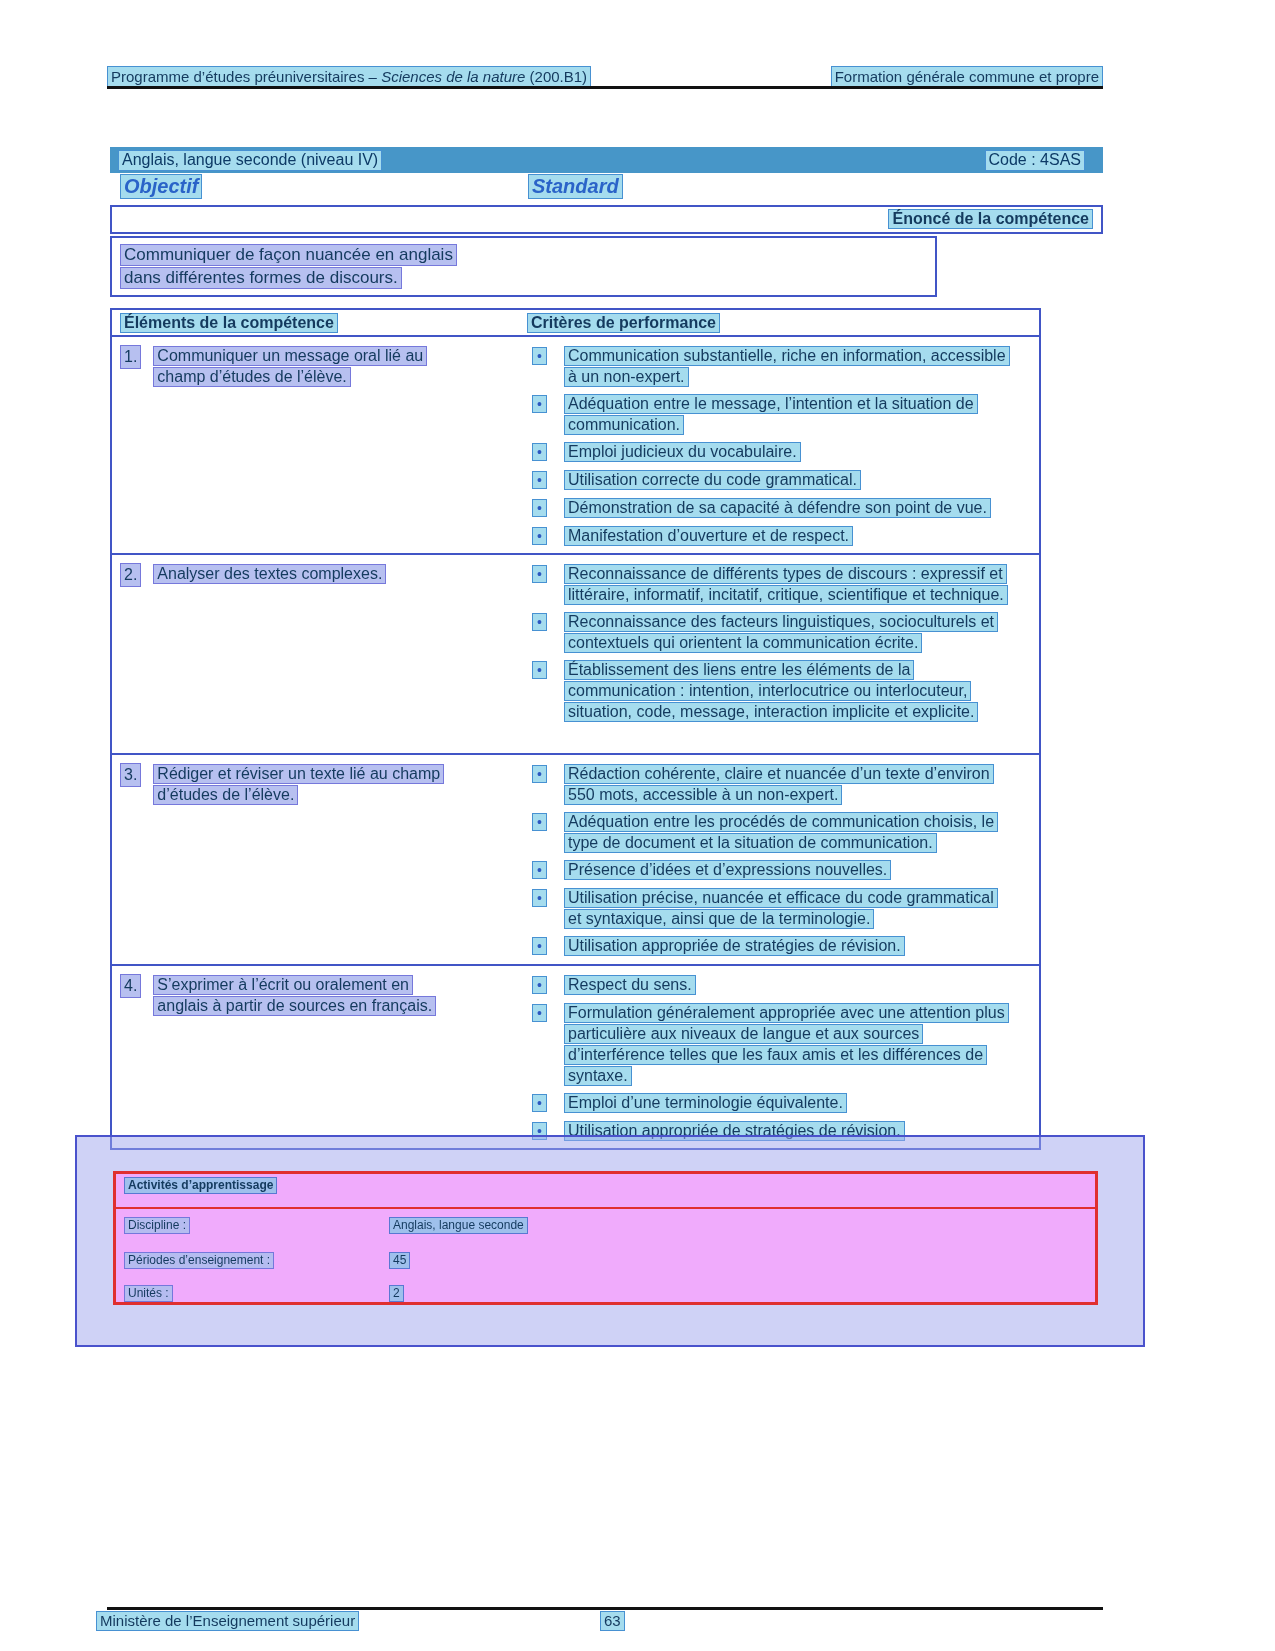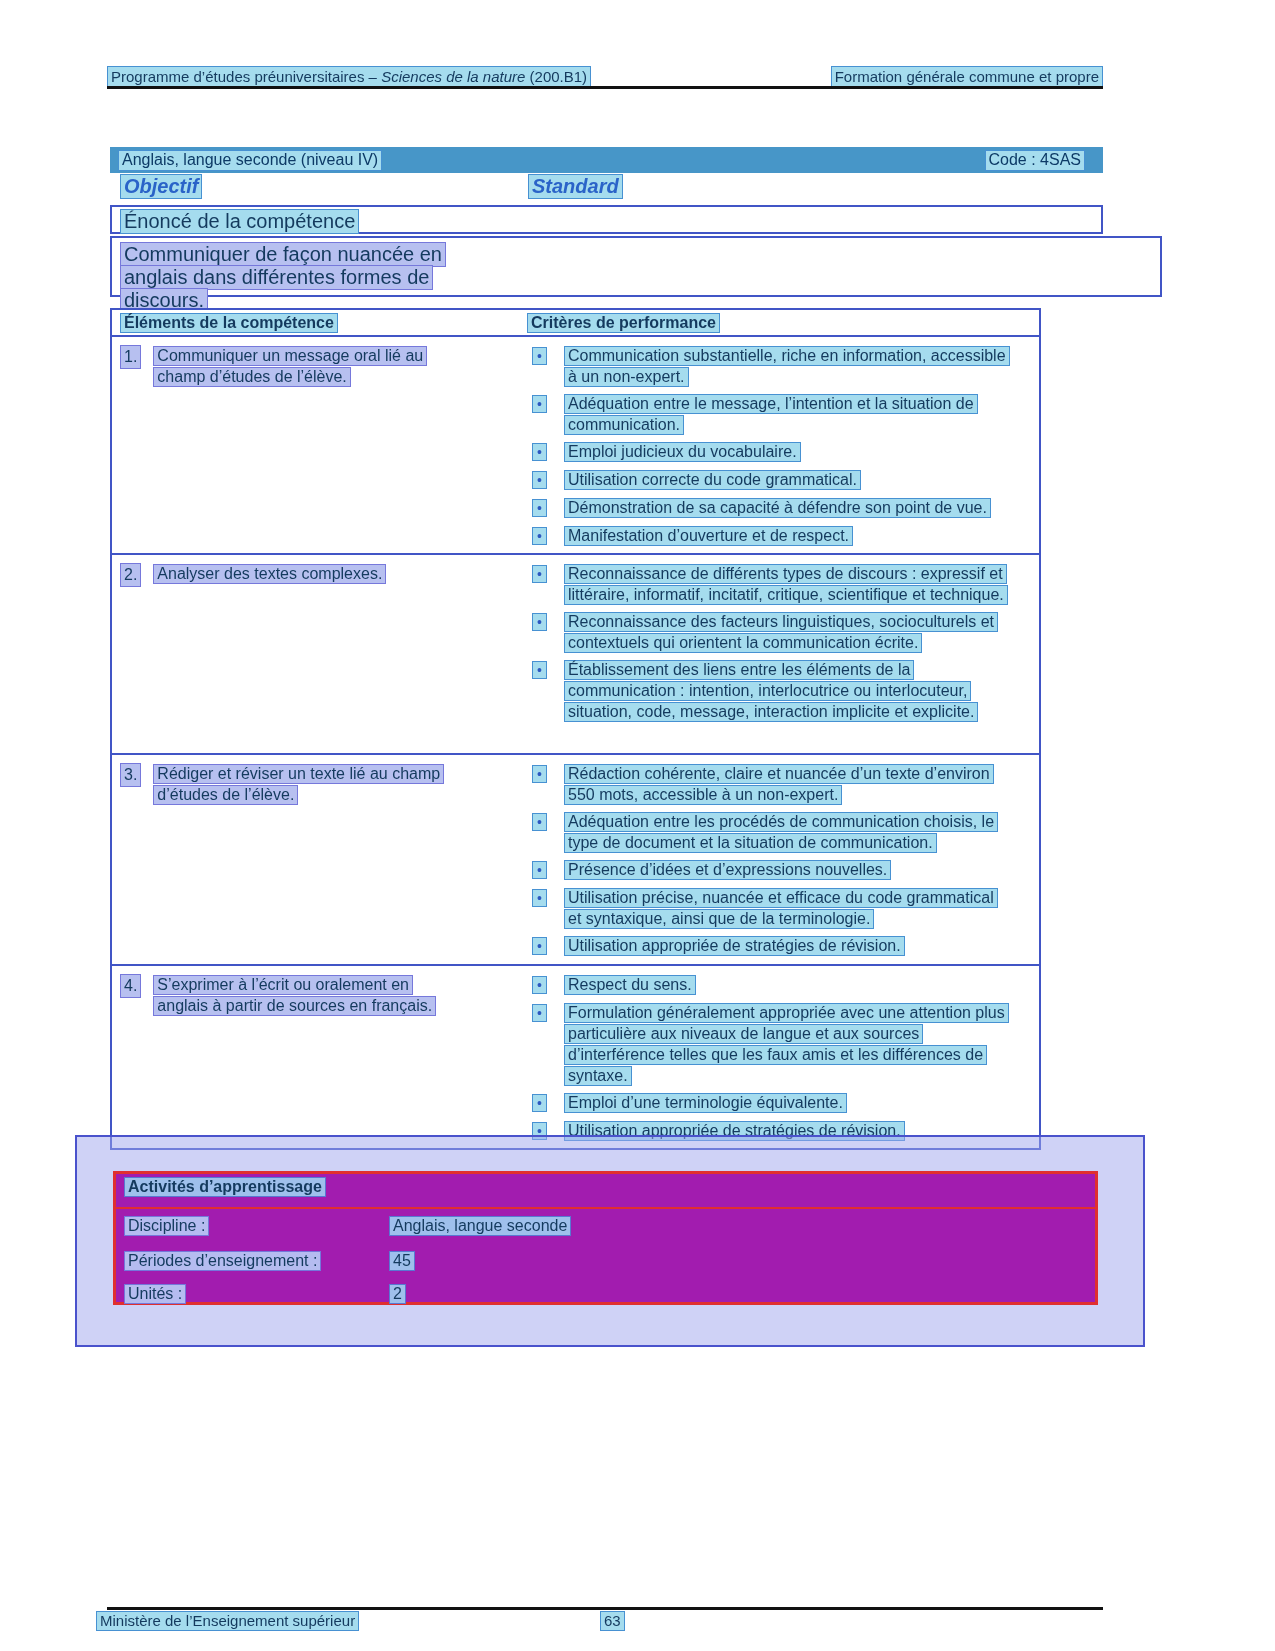--- a/index.html
+++ b/index.html
@@ -38,22 +38,22 @@
     display:flex; align-items:center; justify-content:space-between;
     padding:0 18px 0 8px;
     font-size:16px; color:#0d3a66;
   }
 
   .objectif { top:175px; left:120px; }
   .standard { top:175px; left:528px; }
   .h-blue { font-size:20px; font-weight:bold; font-style:italic; color:#2a63c8; }
 
   .box { border:2px solid #4155c6; background:#fff; }
-  .enonce-h { top:205px; left:110px; width:993px; height:29px; padding:3px 8px; font-weight:normal; font-size:20px; }
-  .enonce-b { top:236px; left:110px; width:1052px; height:61px; padding:5px 8px; font-size:20px; line-height:23px; }
+  .enonce-h { top:205px; left:110px; width:993px; height:29px; padding:3px 8px; font-weight:bold; font-size:16px;text-align:right; }
+  .enonce-b { top:236px; left:110px; width:827px; height:61px; padding:5px 8px; font-size:17px; line-height:23px; }
   .enonce-b .wrap { max-width:340px; }
 
   
   .ctable { top:308px; left:110px; width:931px; border:2px solid #4155c6; background:#fff; }
   .thead { display:flex; border-bottom:2px solid #4155c6; height:27px; align-items:center; font-weight:bold; font-size:16px; }
   .thead .c1 { width:402px; padding-left:8px; }
   .thead .c2 { padding-left:13px; }
   .trow { display:flex; border-bottom:2px solid #4155c6; padding:8px 0 6px 0; }
   .trow:last-child { border-bottom:none; }
   .r1 { min-height:218px; } .r2 { min-height:200px; } .r3 { min-height:211px; } .r4 { min-height:177px; }
@@ -71,24 +71,24 @@
   .overlay {
     top:1135px; left:75px; width:1070px; height:212px;
     background:rgba(160,165,238,0.5);
     border:2px solid #4a52cc;
     z-index:2; pointer-events:none;
   }
 
   
   .actbox {
     top:1171px; left:113px; width:985px; height:134px;
-    background:#a21caf;
+    background:#f0abfc;
     border:3px solid #e02f2f;
     z-index:3;
-    font-size:16px;
+    font-size:12px;
   }
   .act-h { position:absolute; top:4px; left:8px; font-weight:bold; }
   .act-div { position:absolute; top:33px; left:0; width:100%; height:2px; background:#e02f2f; }
   .arow { position:absolute; left:8px; right:8px; display:flex; line-height:21px; }
   .arow .alabel { width:265px; flex:none; }
   .ar1 { top:41px; } .ar2 { top:76px; } .ar3 { top:109px; }
 
   .footrule { top:1607px; }
   i.itl { font-style:italic; }
 </style>

